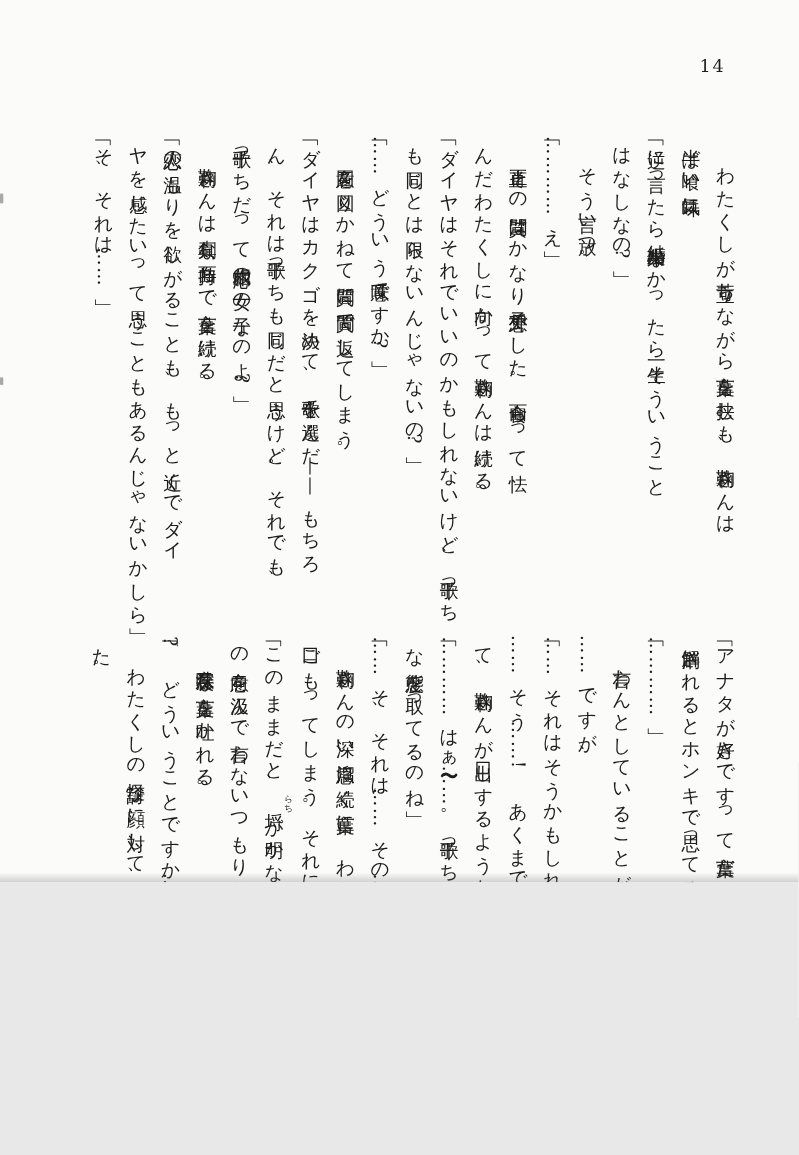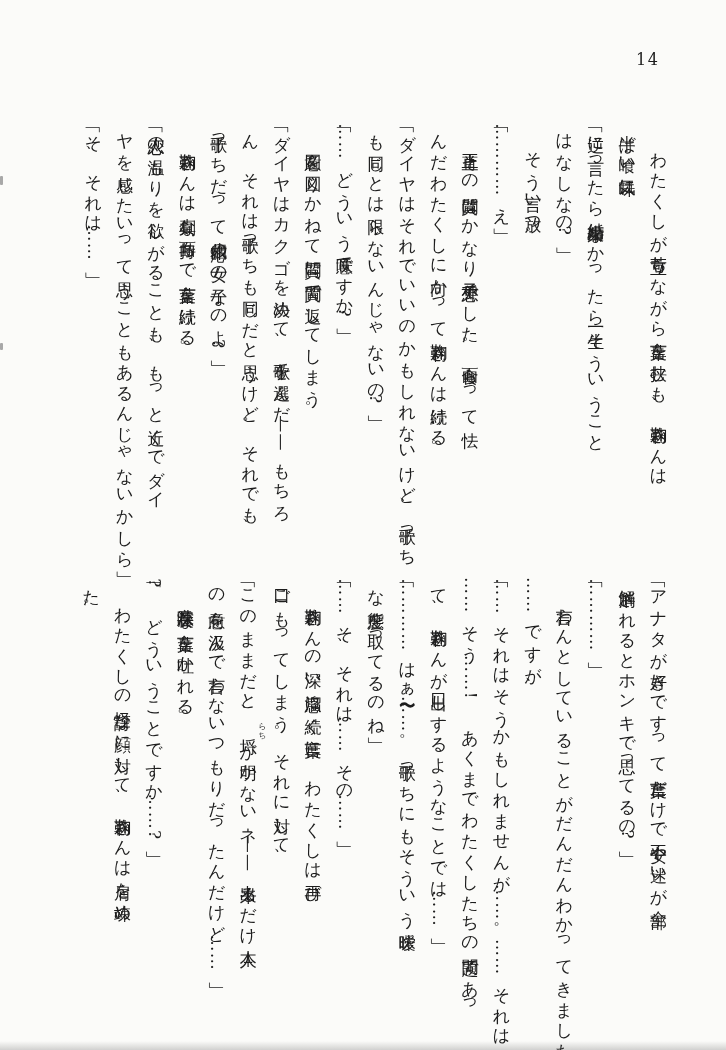--- a/index.html
+++ b/index.html
@@ -1,18 +1,18 @@
 <!DOCTYPE html>
 <html><head>
 <meta charset="utf-8">
 <style>
   html,body{margin:0;padding:0;background:#e8e8e8;}
   .page{
     position:relative;
-    width:726px;height:1050px;
+    width:726px;height:802px;
     background:#fbfbf9;
     overflow:hidden;
     font-family:"DejaVu Serif","Liberation Serif",serif;
     color:#1d1d1d;
   }
   .page-number{
     position:absolute;
     top:50px;left:636px;
     font-size:16px;
     letter-spacing:1.5px;

